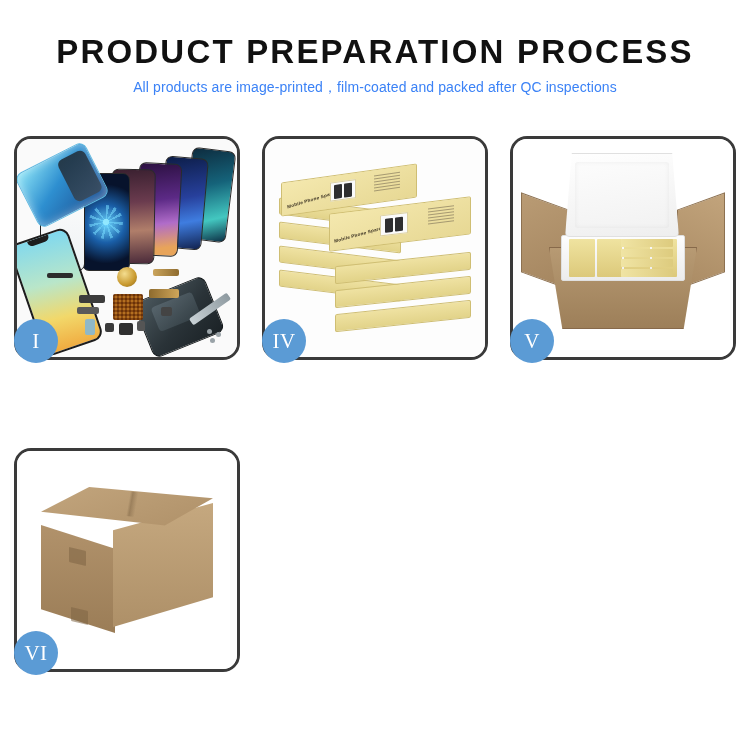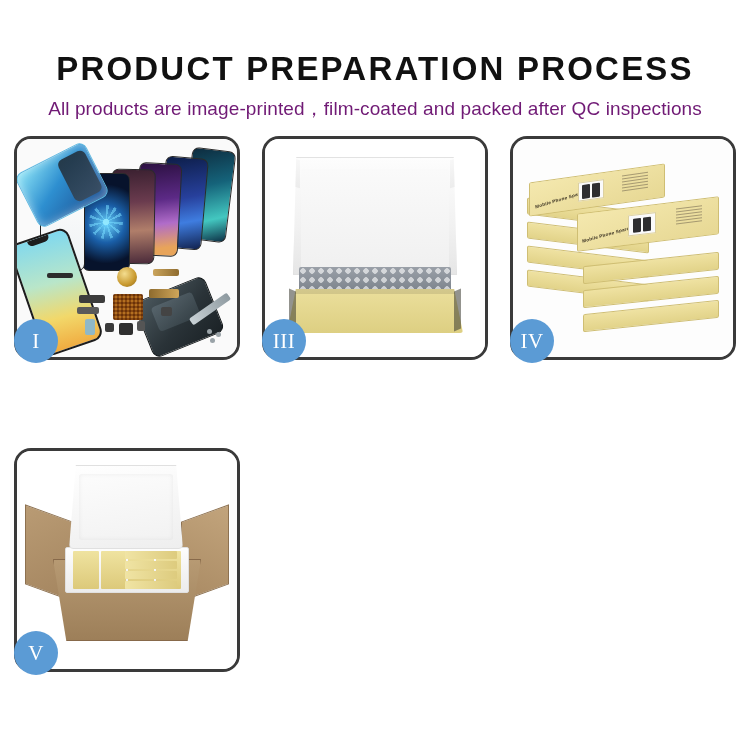--- a/index.html
+++ b/index.html
@@ -5,28 +5,28 @@
   * { box-sizing: border-box; margin: 0; padding: 0; }
   html, body {
     width: 750px; height: 750px;
     background: #ffffff;
     font-family: "Liberation Sans", sans-serif;
     overflow: hidden;
   }
   .page { position: relative; width: 750px; height: 750px; background: #fff; }
 
   
-  .header { text-align: center; padding-top: 52px; }
+  .header { text-align: center; padding-top: 35px; }
   .title {
     font-size: 33px; font-weight: 700; color: #111;
     letter-spacing: 2.2px; line-height: 1.05;
     font-family: "Liberation Sans", sans-serif;
   }
   .subtitle {
-    margin-top: 9px; font-size: 19px; color: #701a75;
+    margin-top: 9px; font-size: 14px; color: #3b82f6;
     letter-spacing: .1px; font-family: "Liberation Sans", sans-serif;
   }
 
   
   .grid {
     position: absolute; left: 14px; top: 136px;
     width: 722px; height: 560px;
     display: grid;
     grid-template-columns: repeat(3, 226px);
     grid-template-rows: repeat(2, 224px);
@@ -391,31 +391,20 @@
         <div class="screws">
           <i style="left:0;top:0"></i>
             <i style="left:9px;top:3px"></i>
             <i style="left:3px;top:9px"></i>
         </div>
       </div>
       <div class="badge">I</div>
     </div>
 
 
-    <div class="panel">
-      <div class="panel-inner p3">
-        <div class="box3-lid"></div>
-        <div class="box3-foam"></div>
-        <div class="box3-bubble"></div>
-        <div class="box3-tray"></div>
-        <div class="box3-side box3-s1"></div>
-        <div class="box3-side box3-s2"></div>
-      </div>
-      <div class="badge">III</div>
-    </div>
 
     <div class="panel">
       <div class="panel-inner p4">
         <div class="stack">
 
           <div class="sbox" style="left:2px;  top:44px;  width:122px; height:17px; transform:skewY(7deg);"></div>
           <div class="sbox" style="left:2px;  top:68px;  width:122px; height:17px; transform:skewY(7deg);"></div>
           <div class="sbox" style="left:2px;  top:92px;  width:122px; height:17px; transform:skewY(7deg);"></div>
           <div class="sbox" style="left:2px;  top:116px; width:122px; height:17px; transform:skewY(7deg);"></div>
 
@@ -478,15 +467,28 @@
             <div class="c5-row"></div>
             <div class="c5-row"></div>
             <div class="c5-row"></div>
           </div>
         </div>
         <div class="c5-lid"></div>
       </div>
       <div class="badge">V</div>
     </div>
 
+    <div class="panel">
+      <div class="panel-inner p6">
+        <div class="c6">
+          <div class="c6-left"></div>
+          <div class="c6-right"></div>
+          <div class="c6-top"></div>
+          <div class="c6-seam"></div>
+          <div class="c6-tape c6-t1"></div>
+          <div class="c6-tape c6-t2"></div>
+        </div>
+      </div>
+      <div class="badge">VI</div>
+    </div>
 
   </div>
 </div>
 
 </body></html>

